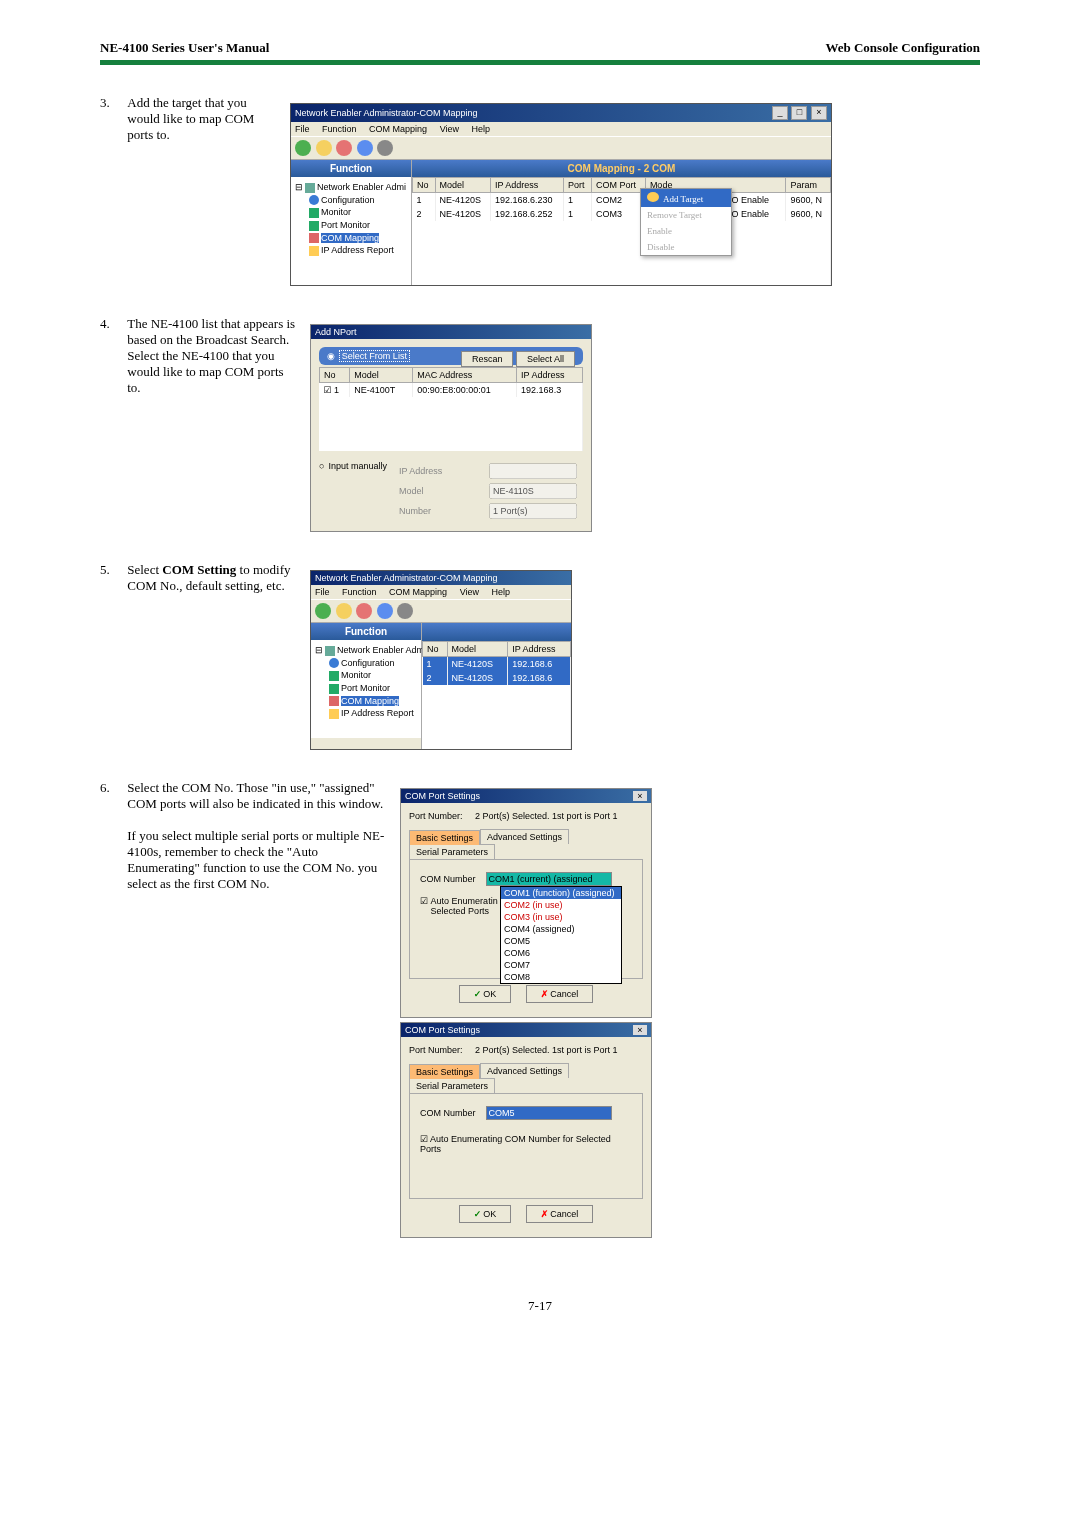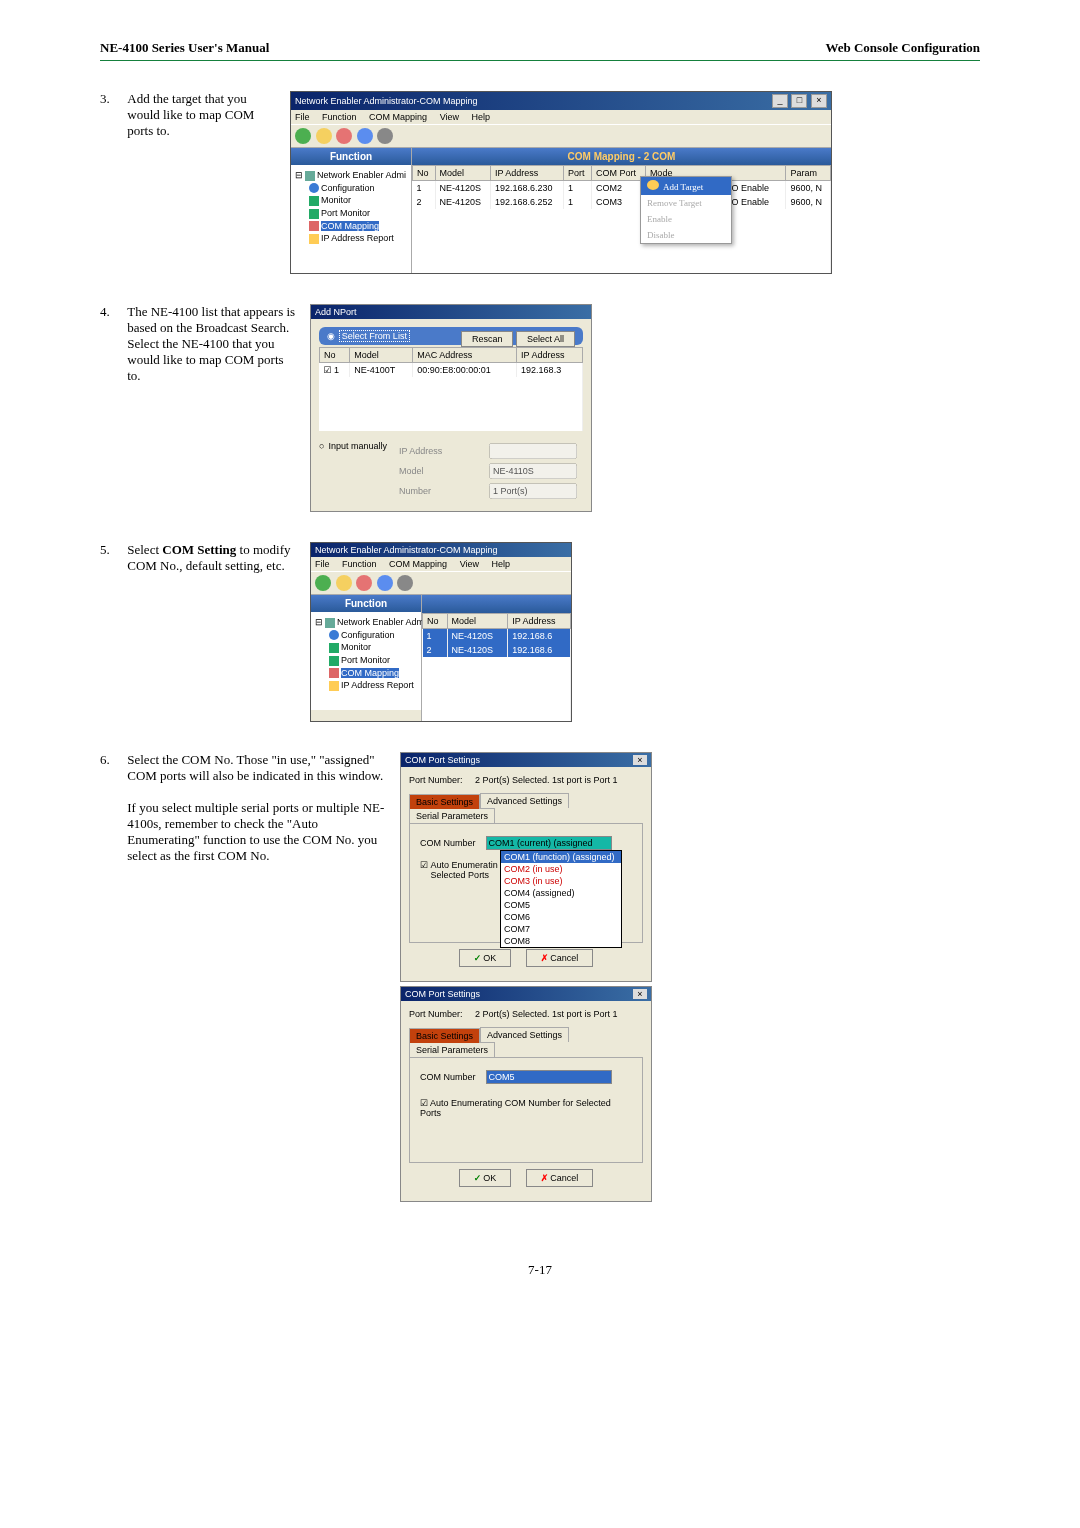--- a/index.html
+++ b/index.html
@@ -8,21 +8,21 @@
       padding: 40px 100px;
       font-size: 13px;
       background: white;
       width: 880px;
     }
     .header-row {
       display: flex;
       justify-content: space-between;
       font-weight: bold;
       font-size: 13px;
-      border-bottom: 1px solid #15803d;
+      border-bottom: 5px solid #15803d;
       padding-bottom: 4px;
       margin-bottom: 30px;
     }
     .step-row {
       display: flex;
       margin-bottom: 30px;
     }
     .step-text {
       flex: 0 0 auto;
       padding-right: 10px;
@@ -31,20 +31,21 @@
       display: inline-block;
       width: 24px;
       vertical-align: top;
     }
     .step-body {
       display: inline-block;
       vertical-align: top;
     }
     .screenshot {
       flex: 1;
+      margin-top: 8px;
     }
     
     .win {
       border: 1px solid #555;
       font-family: "Tahoma", sans-serif;
       font-size: 9px;
       background: #ece9d8;
     }
     .titlebar {
       background: linear-gradient(to right, #0a246a, #3a6ea5);
@@ -221,21 +222,21 @@
     }
     .tab {
       display: inline-block;
       padding: 2px 6px;
       border: 1px solid #aaa;
       border-bottom: none;
       background: #ece9d8;
       font-size: 9px;
     }
     .tab.active {
-      background: #c2410c;
+      background: #fdba74;
       position: relative;
       top: 1px;
     }
     .tab-content {
       border: 1px solid #aaa;
       padding: 12px 10px;
       min-height: 80px;
     }
     .dropdown {
       border: 1px solid #888;

